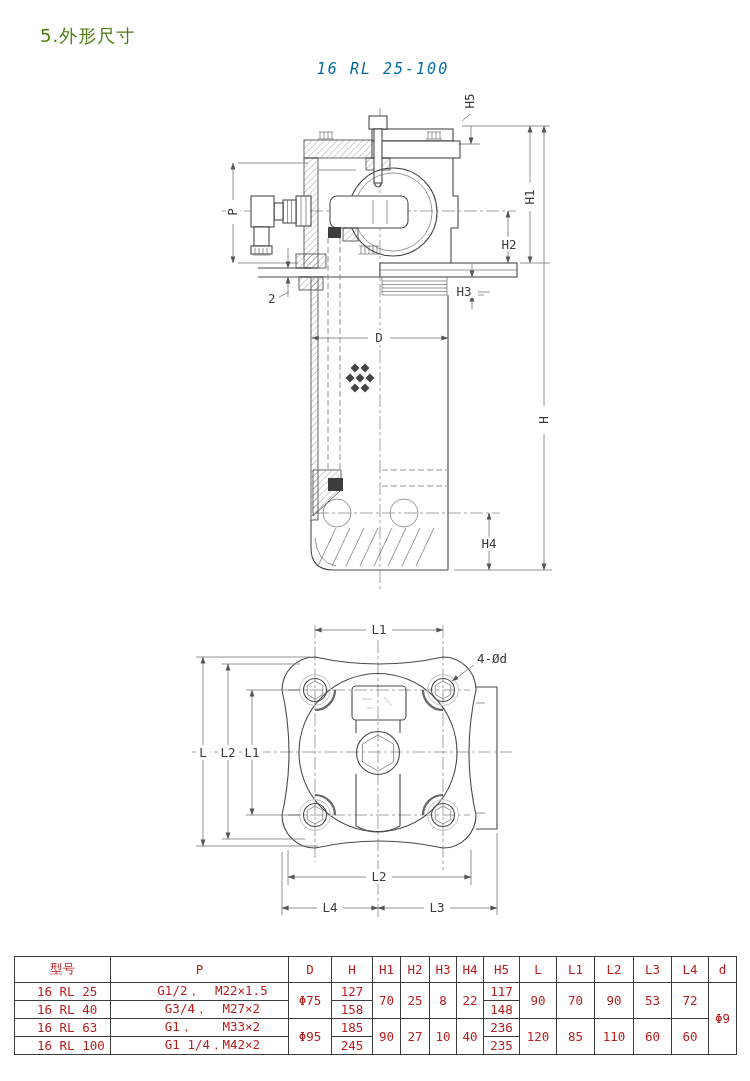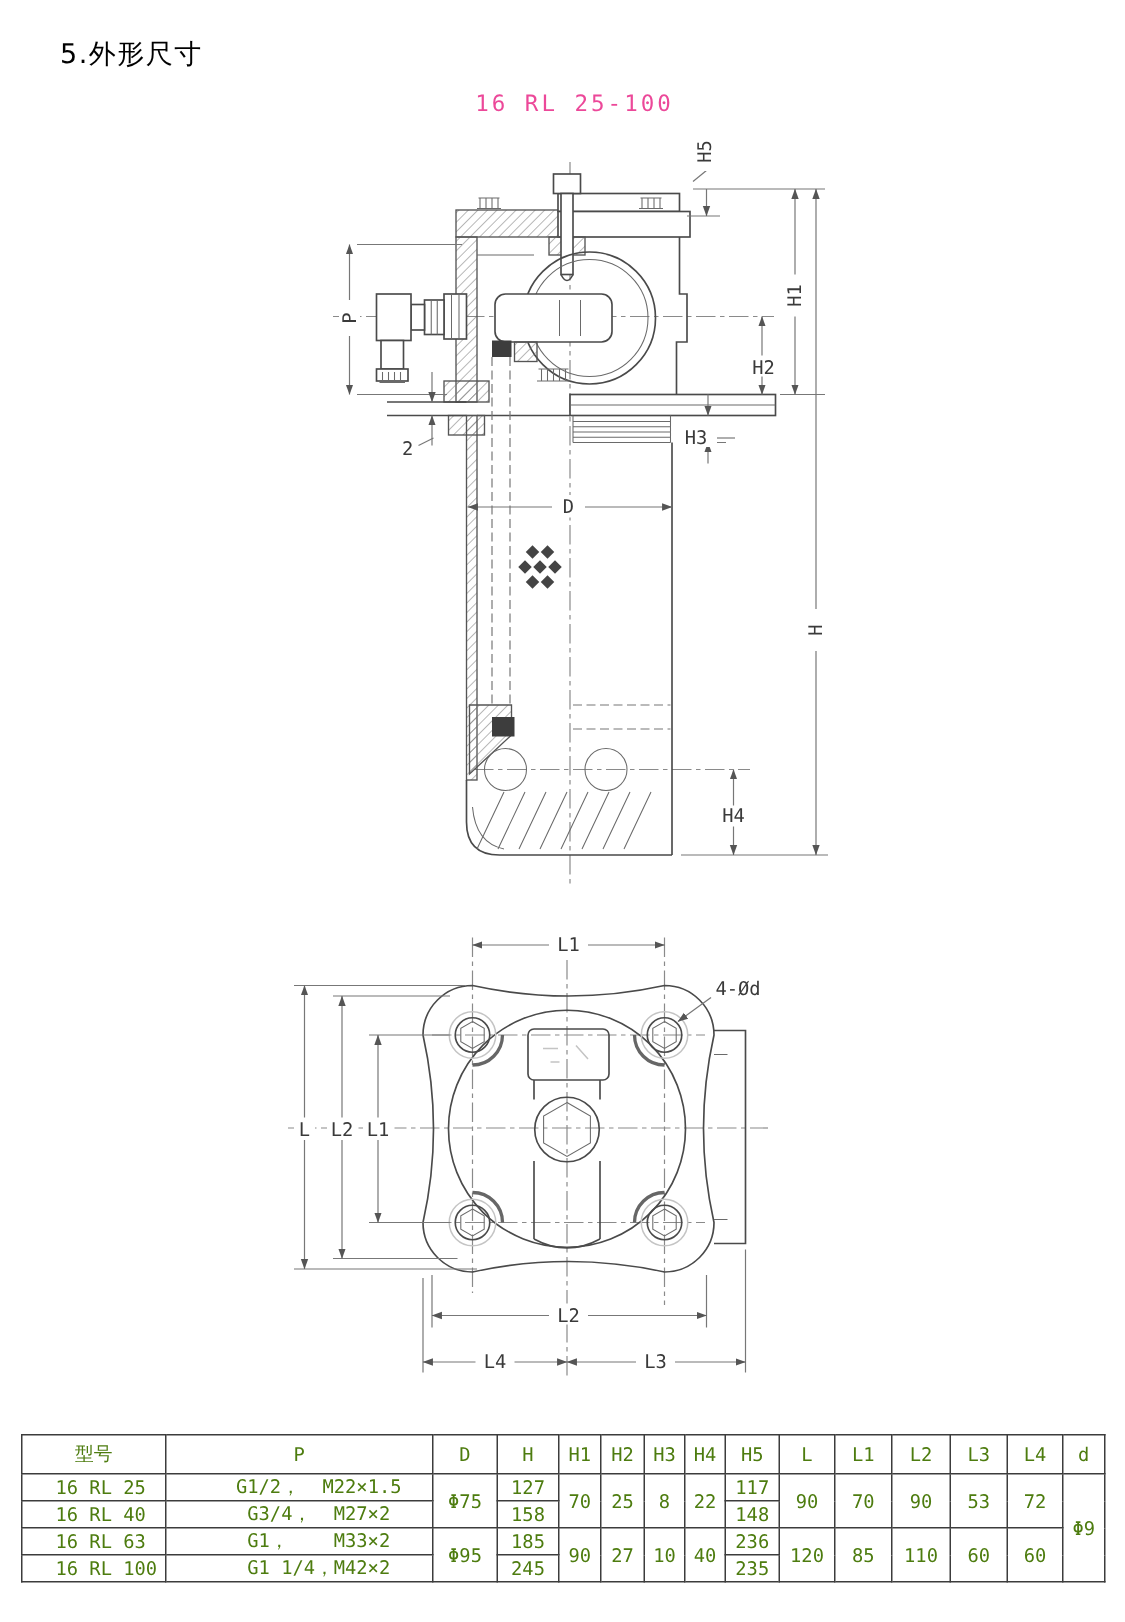--- a/index.html
+++ b/index.html
@@ -1,35 +1,35 @@
 <!DOCTYPE html>
 <html><head>
 <meta charset="utf-8">
 <style>
   html,body{margin:0;padding:0;background:#ffffff;}
   #page{position:relative;width:750px;height:1081px;background:#ffffff;overflow:hidden;
         font-family:"DejaVu Sans Mono","Liberation Mono",monospace;color:#333;}
-  #sec-title{position:absolute;left:40px;top:24px;font-size:18px;letter-spacing:1px;color:#000000;
+  #sec-title{position:absolute;left:40px;top:24px;font-size:18px;letter-spacing:1px;color:#4d7c0f;
              font-family:"DejaVu Sans","Liberation Sans",sans-serif;}
   #fig-title{position:absolute;left:300px;top:60px;width:166px;text-align:center;
-             font-size:15px;letter-spacing:2px;color:#ec4899;}
+             font-size:15px;letter-spacing:2px;color:#0369a1;font-style:italic;}
   svg{position:absolute;left:0;top:0;}
   svg .ln{stroke:#4a4a4a;stroke-width:1.1;fill:none;}
   svg .lnf{stroke:#4a4a4a;stroke-width:1.1;fill:#ffffff;}
   svg .thin{stroke:#6a6a6a;stroke-width:.7;fill:none;}
   svg .dim{stroke:#777;stroke-width:.8;fill:none;}
   svg .cl{stroke:#8a8a8a;stroke-width:.8;fill:none;stroke-dasharray:13 3 3 3;}
   svg .hid{stroke:#777;stroke-width:.8;fill:none;stroke-dasharray:6 3;}
   svg .hat{fill:url(#h45);stroke:#555;stroke-width:.9;}
   svg .dark{fill:#3d3d3d;stroke:none;}
   svg .wbg{fill:#ffffff;stroke:none;}
   svg text.dl{font:12.5px "DejaVu Sans Mono","Liberation Mono",monospace;fill:#3a3a3a;}
   svg .faint{stroke:#c4c4c4;stroke-width:1;fill:none;}
   #dim-table{position:absolute;left:14px;top:956px;width:722px;border-collapse:collapse;
-             table-layout:fixed;font-size:12.5px;color:#4d7c0f;}
+             table-layout:fixed;font-size:12.5px;color:#b91c1c;}
   #dim-table td,#dim-table th{border:1px solid #3c3c3c;text-align:center;font-weight:normal;
              padding:0;overflow:hidden;white-space:pre;}
   #dim-table{border:1.5px solid #333;}
   #dim-table thead th{height:25px;}
   #dim-table tbody td{height:15px;}
   #dim-table td.model{text-align:left;padding-left:22px;}
   #dim-table td.pcol{text-align:center;padding-left:26px;}
 </style>
 </head>
 <body>

